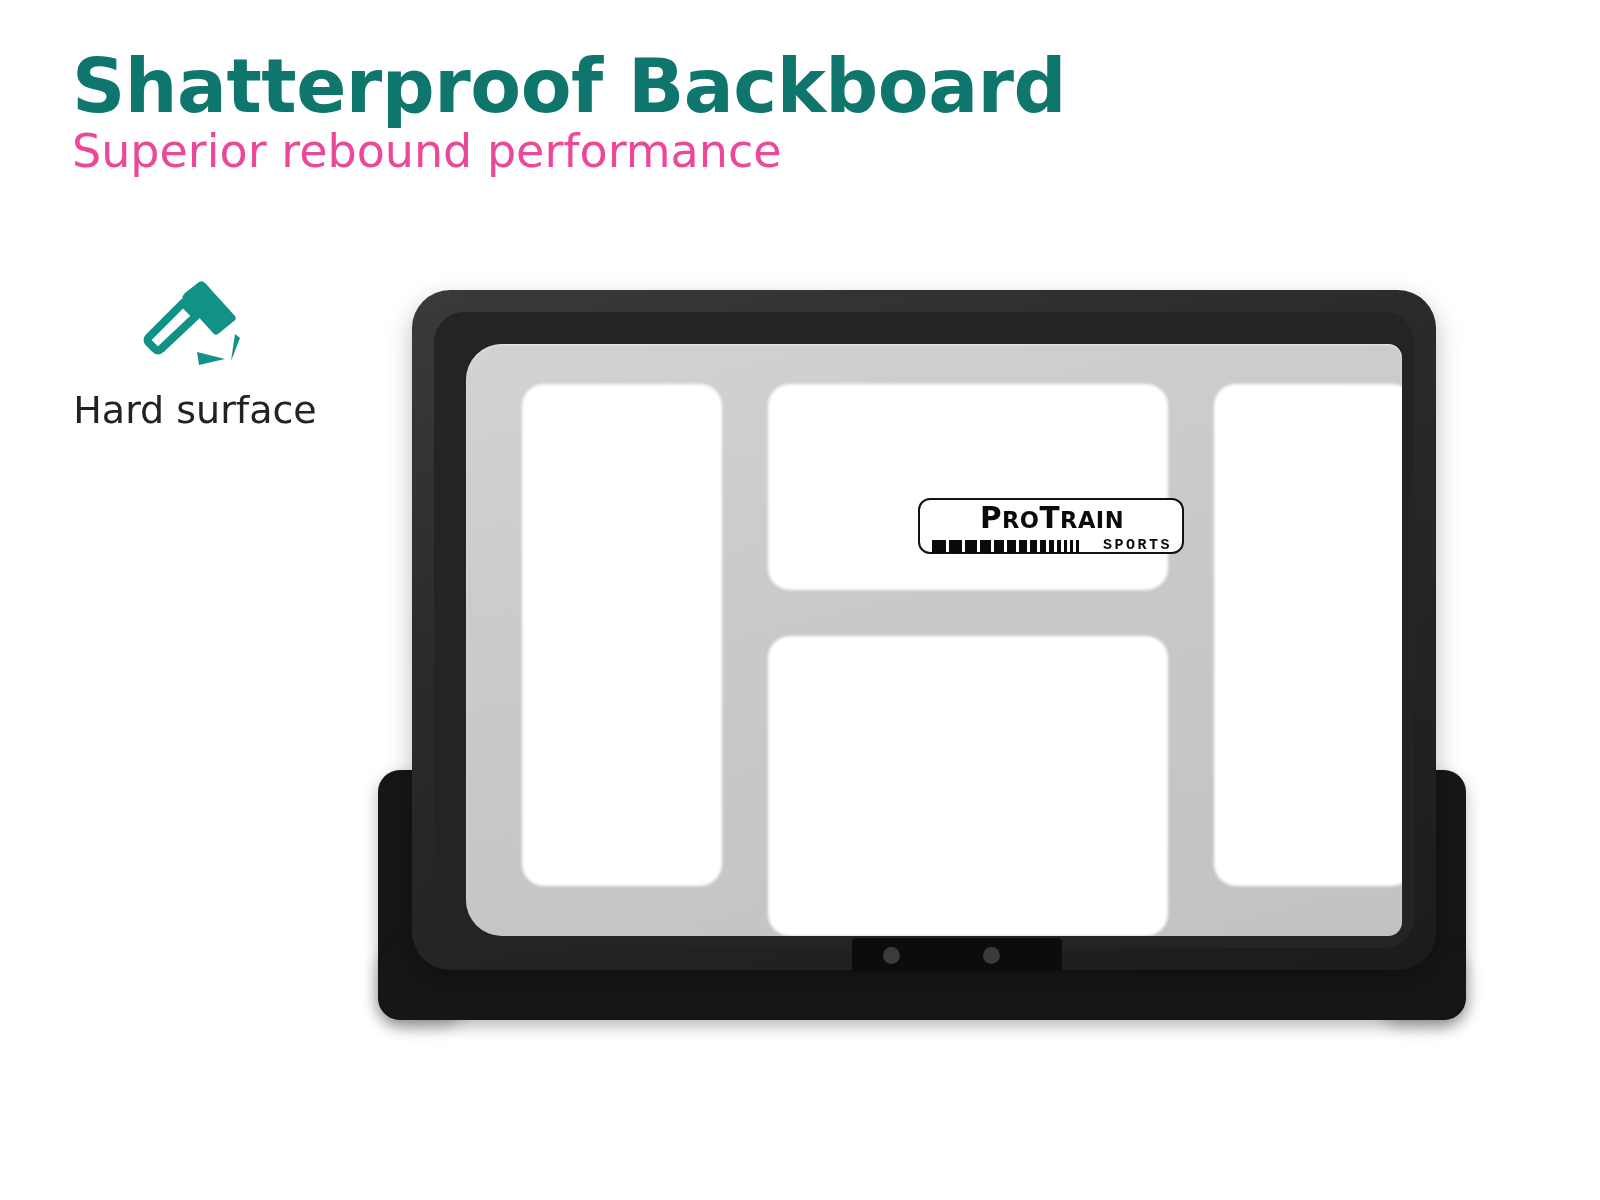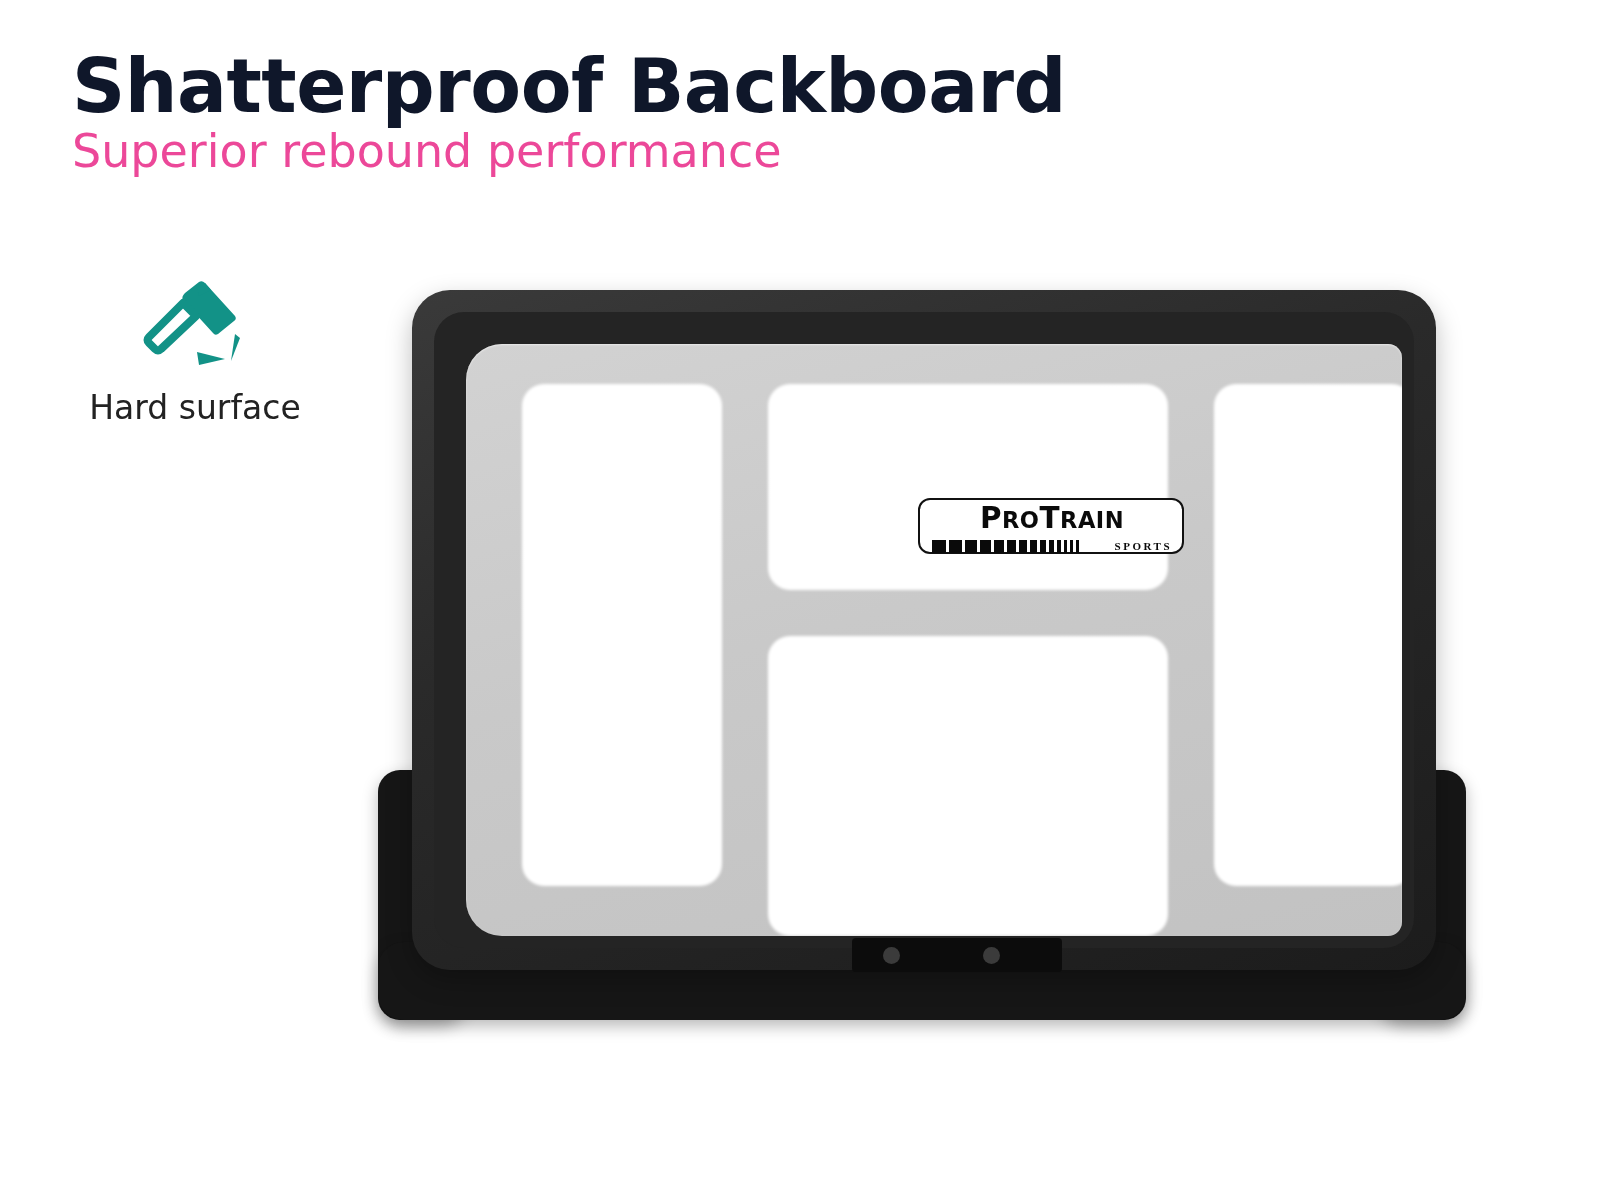--- a/index.html
+++ b/index.html
@@ -20,21 +20,21 @@
     position: absolute;
     left: 72px;
     top: 48px;
     width: 1200px;
   }
   #page-title {
     font-family: "DejaVu Sans", sans-serif;
     font-weight: bold;
     font-size: 74px;
     line-height: 1.05;
-    color: #0f172a;
+    color: #0f766e;
     letter-spacing: -0.5px;
     white-space: nowrap;
   }
   #page-subtitle {
     font-family: "DejaVu Sans", sans-serif;
     font-weight: normal;
     font-size: 46px;
     line-height: 1.1;
     color: #ec4899;
     white-space: nowrap;
@@ -54,21 +54,21 @@
   }
   .feature-icon {
     height: 108px;
     display: flex;
     align-items: center;
     justify-content: center;
   }
   .feature-label {
     margin-top: 8px;
     font-family: "DejaVu Sans", sans-serif;
-    font-size: 33px;
+    font-size: 38px;
     color: #222222;
     white-space: nowrap;
   }
 
   
   #product {
     position: absolute;
     left: 370px;
     top: 270px;
     width: 1140px;
@@ -210,23 +210,23 @@
     height: 13px;
     margin-right: 6px;
     flex: 1;
   }
   #brand-dashes i {
     display: block;
     background: #0a0a0a;
     height: 13px;
   }
   #brand-sub {
-    font-family: Liberation Serif, serif;
+    font-family: Liberation Mono, monospace;
     font-weight: bold;
-    font-size: 11px;
+    font-size: 15px;
     line-height: 14px;
     letter-spacing: 2.5px;
     color: #0a0a0a;
   }
 </style>
 </head>
 <body>
 
 <div id="header">
   <div id="page-title">Shatterproof Backboard</div>

